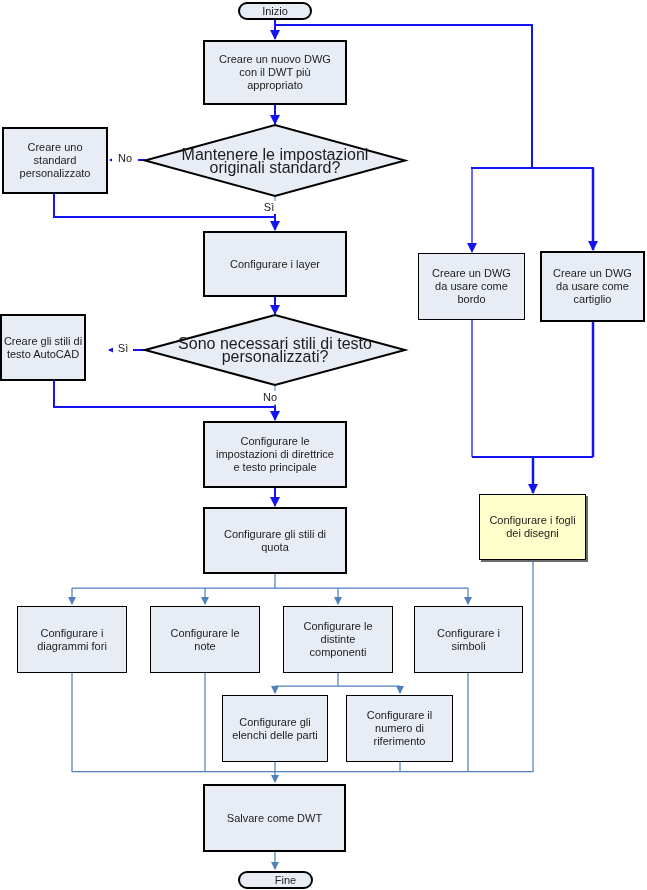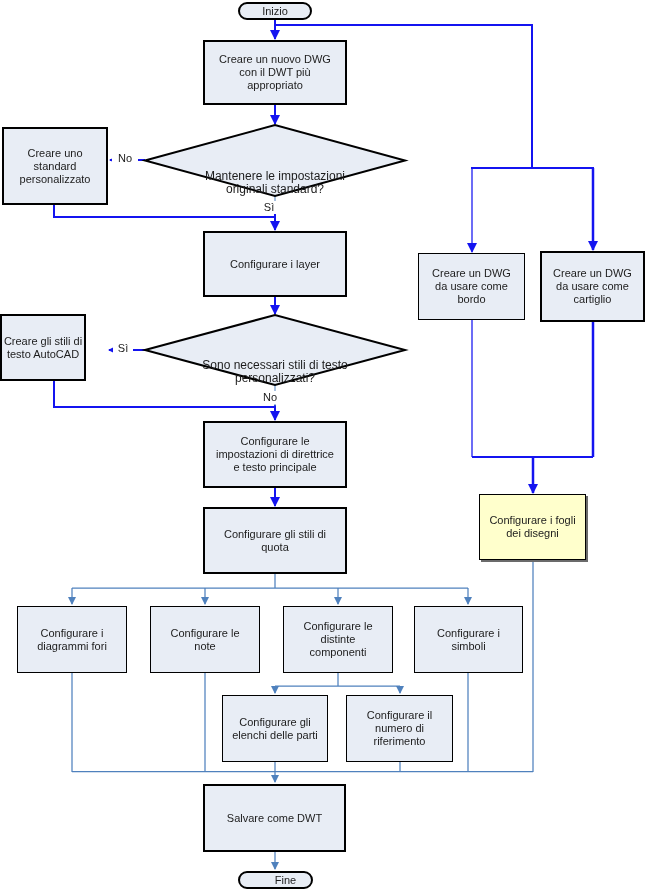--- a/index.html
+++ b/index.html
@@ -24,22 +24,22 @@
   .rect2{border:2px solid var(--c-border);}
   .rect1{border:1px solid var(--c-border);}
   .oval{border:2px solid var(--c-border);border-radius:9px;font-size:11px;}
   .yellow{background:var(--c-yellow-fill);border:1px solid var(--c-border);
           box-shadow:2px 2px 0 #6b6b6b;}
   .dlabel{
     position:absolute;background:#ffffff;font-size:11px;line-height:13px;
     text-align:center;color:var(--c-text);padding:0 1px;
   }
   .dtext{
-    position:absolute;display:flex;align-items:flex-end;justify-content:center;
-    text-align:center;font-size:12px;line-height:13px;white-space:pre-line;
+    position:absolute;display:flex;align-items:center;justify-content:center;
+    text-align:center;font-size:16px;line-height:13px;white-space:pre-line;
     color:var(--c-text);background:transparent;
   }
 </style>
 </head>
 <body>
 
 <div id="stage">
 
   <svg id="wires" width="647" height="890" viewBox="0 0 647 890">
     <defs>
@@ -113,21 +113,21 @@
     <span>Creare un nuovo DWG
 con il DWT più
 appropriato</span>
   </div>
 
   <div class="dtext" style="left:150px;top:125px;width:250px;height:71px;">
     <span>Mantenere le impostazioni
 originali standard?</span>
   </div>
 
-  <div class="node rect2" style="left:2px;top:127px;width:106px;height:78px;">
+  <div class="node rect2" style="left:2px;top:127px;width:106px;height:67px;">
     <span>Creare uno
 standard
 personalizzato</span>
   </div>
 
   <div class="node rect2" style="left:203px;top:231px;width:144px;height:66px;">
     <span>Configurare i layer</span>
   </div>
 
   <div class="dtext" style="left:150px;top:315px;width:250px;height:70px;">

